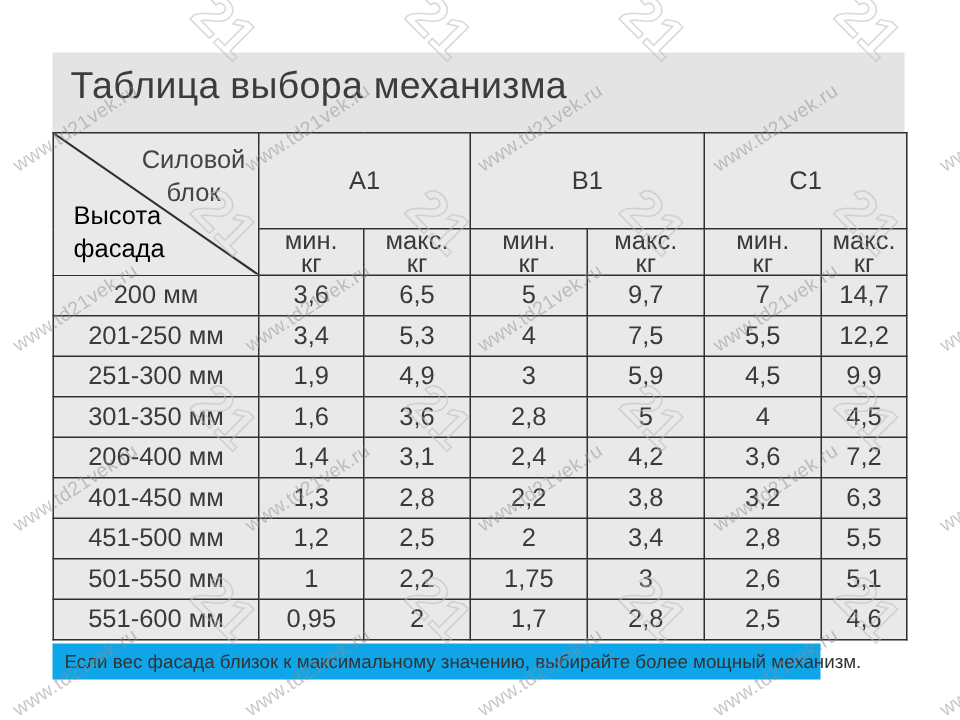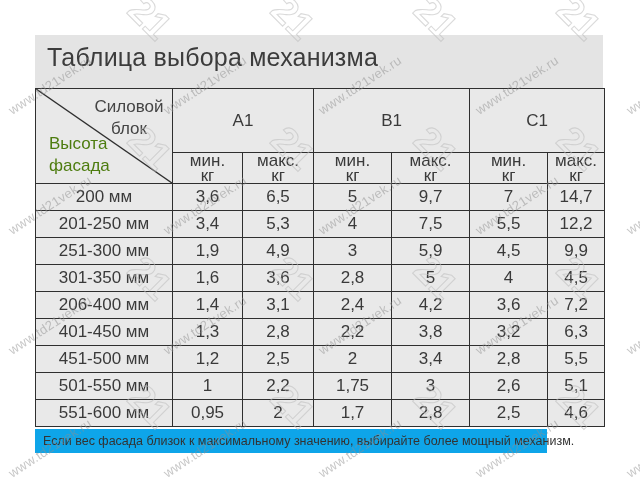--- a/index.html
+++ b/index.html
@@ -30,21 +30,21 @@
   tr.tr-sub   { height:31px; }
   tr.tr-data  { height:27px; }
   td.corner   { position:relative; }
   .corner-svg { position:absolute; left:0; top:0; width:100%; height:100%; }
   .corner-top {
     position:absolute; top:7px; right:5px; width:76px;
     text-align:center; font-size:17px; line-height:22px; color:#444;
   }
   .corner-bottom {
     position:absolute; bottom:6px; left:13px; width:66px;
-    text-align:left; font-size:17px; line-height:22px; color:#4d7c0f;
+    text-align:left; font-size:17px; line-height:22px; color:#000000;
   }
   td.group-label { font-size:19px; }
   td.subhead { font-size:15px; line-height:15px; padding-top:1px; }
   td.row-label { text-align:left; padding-left:10px; font-size:16px; }
   td.val { font-size:16px;margin-top:12px; }
   .footerbar {
     position:absolute; left:35px; top:429px; width:512px; height:24px;
     background:#0ea5e9; z-index:1;
     font-size:12.5px; line-height:24px; padding-left:8px; color:#333;
     white-space:nowrap;

